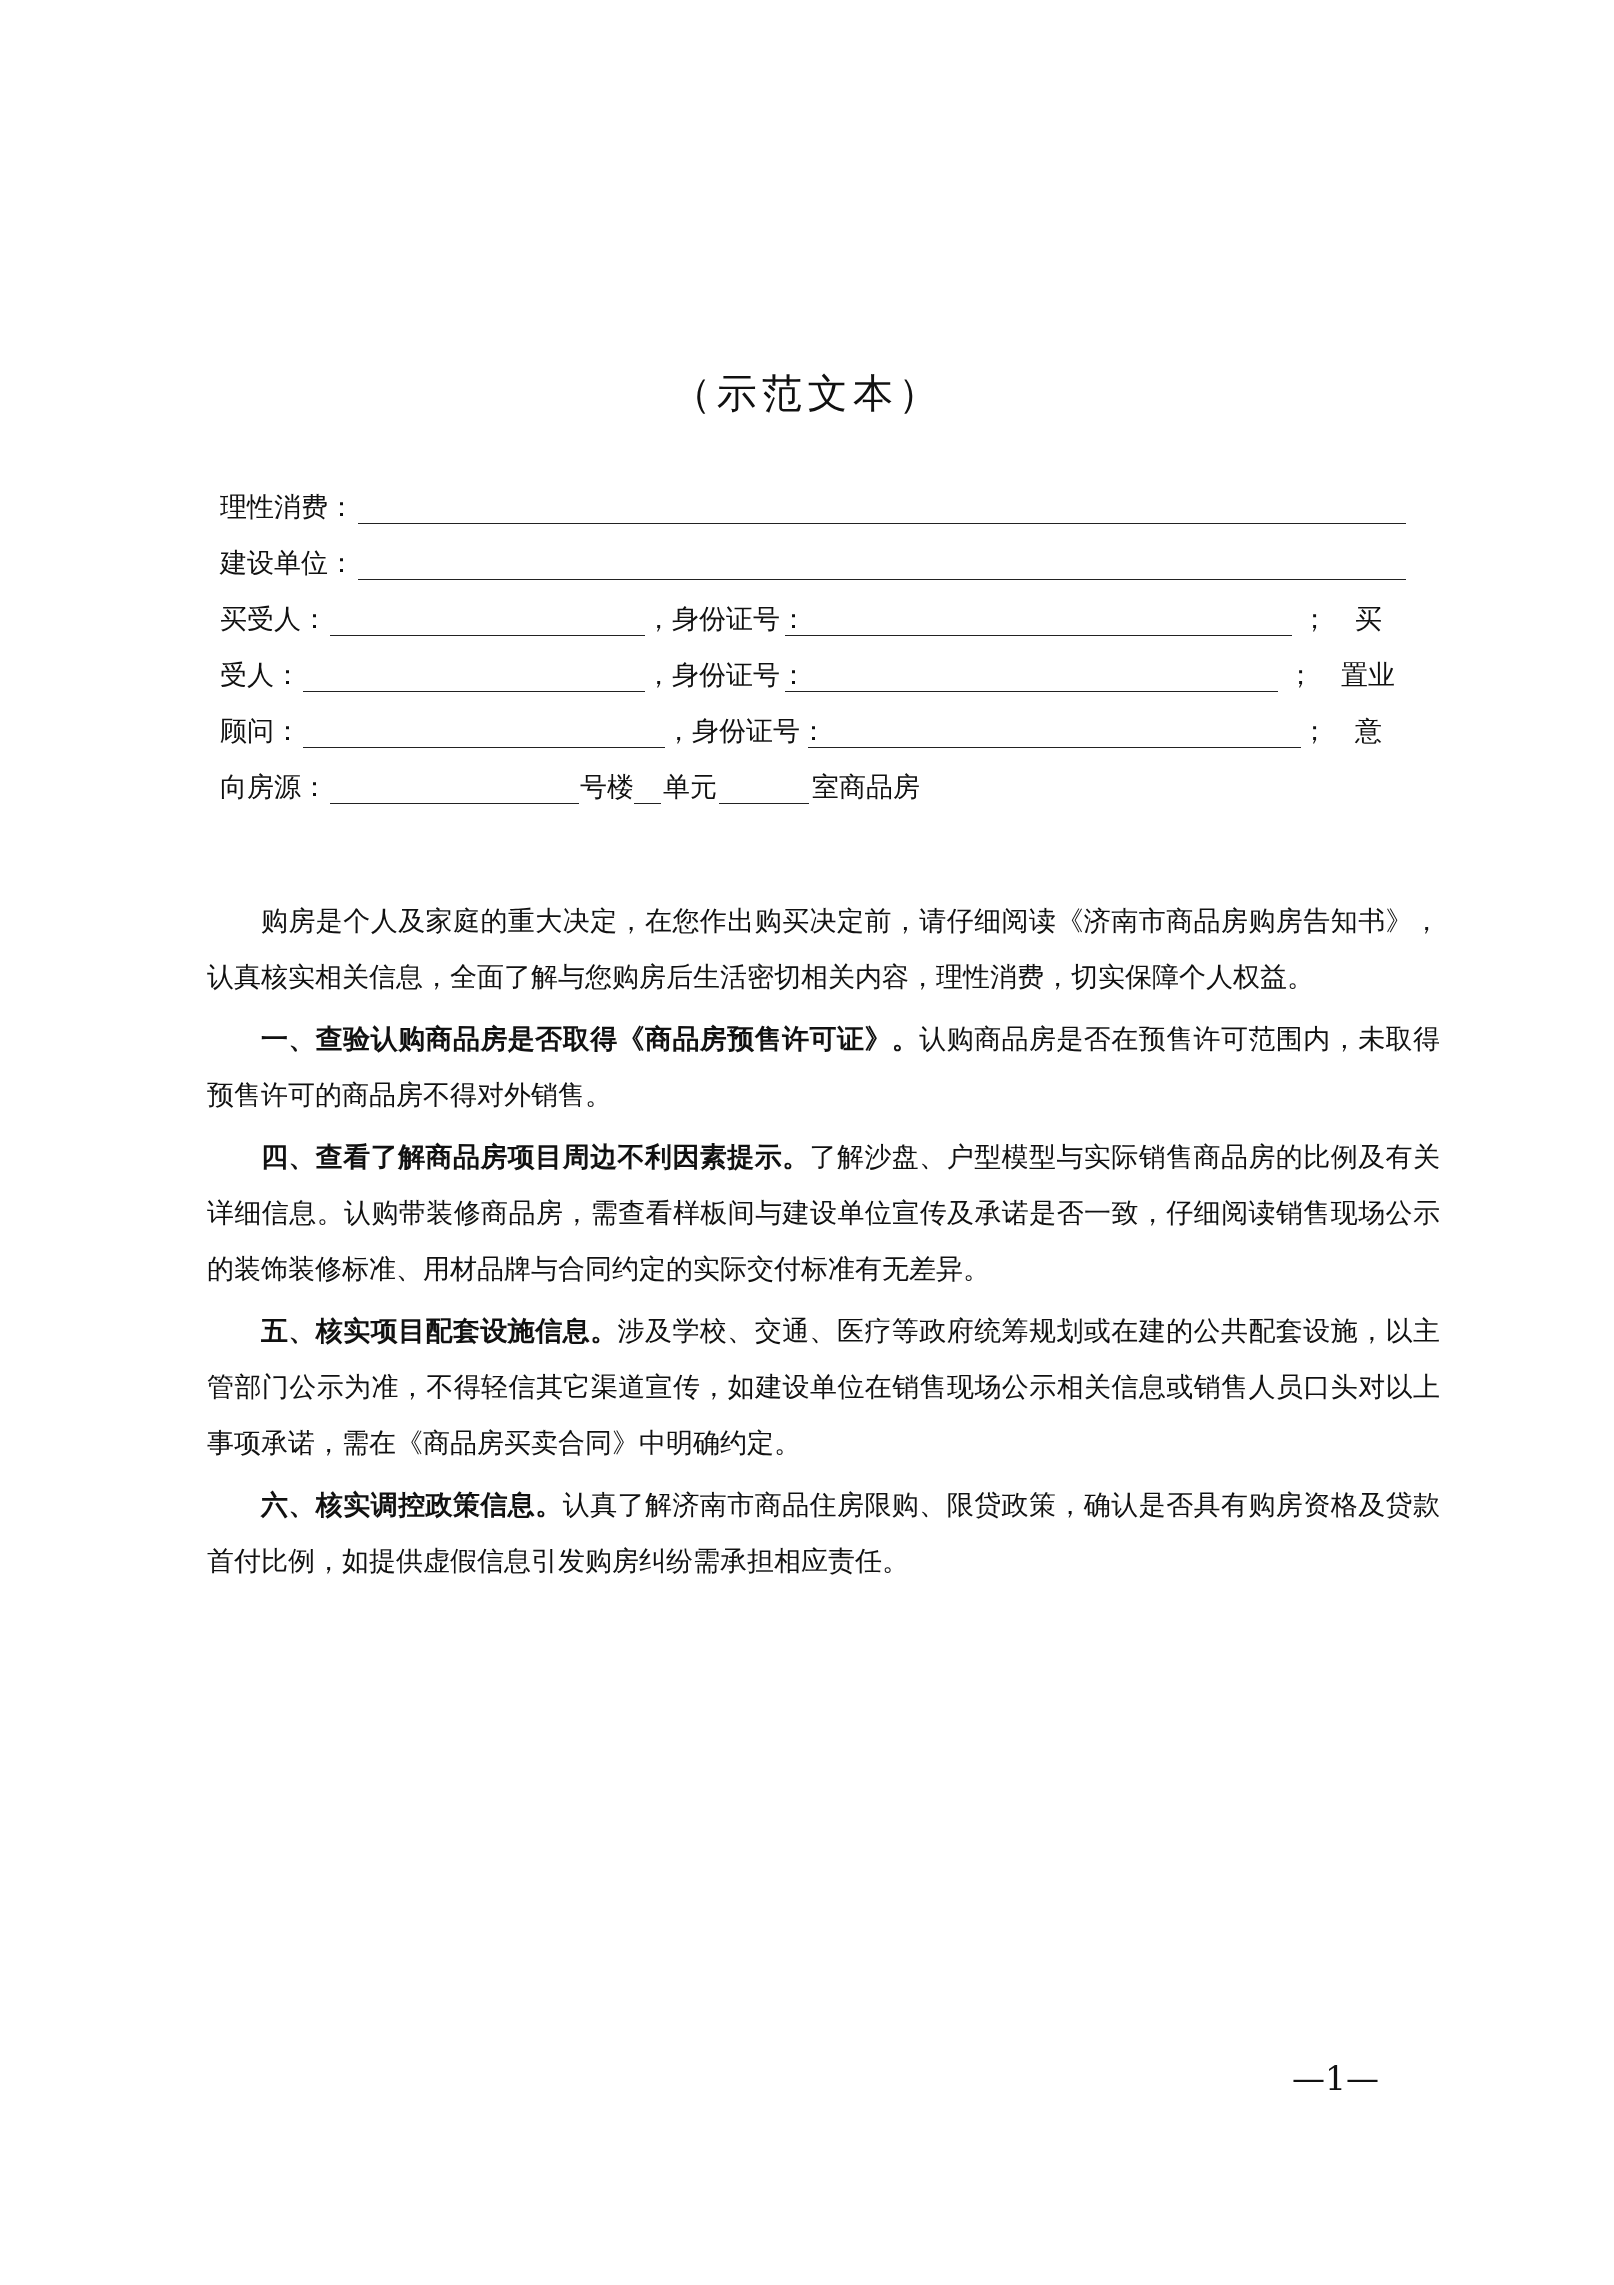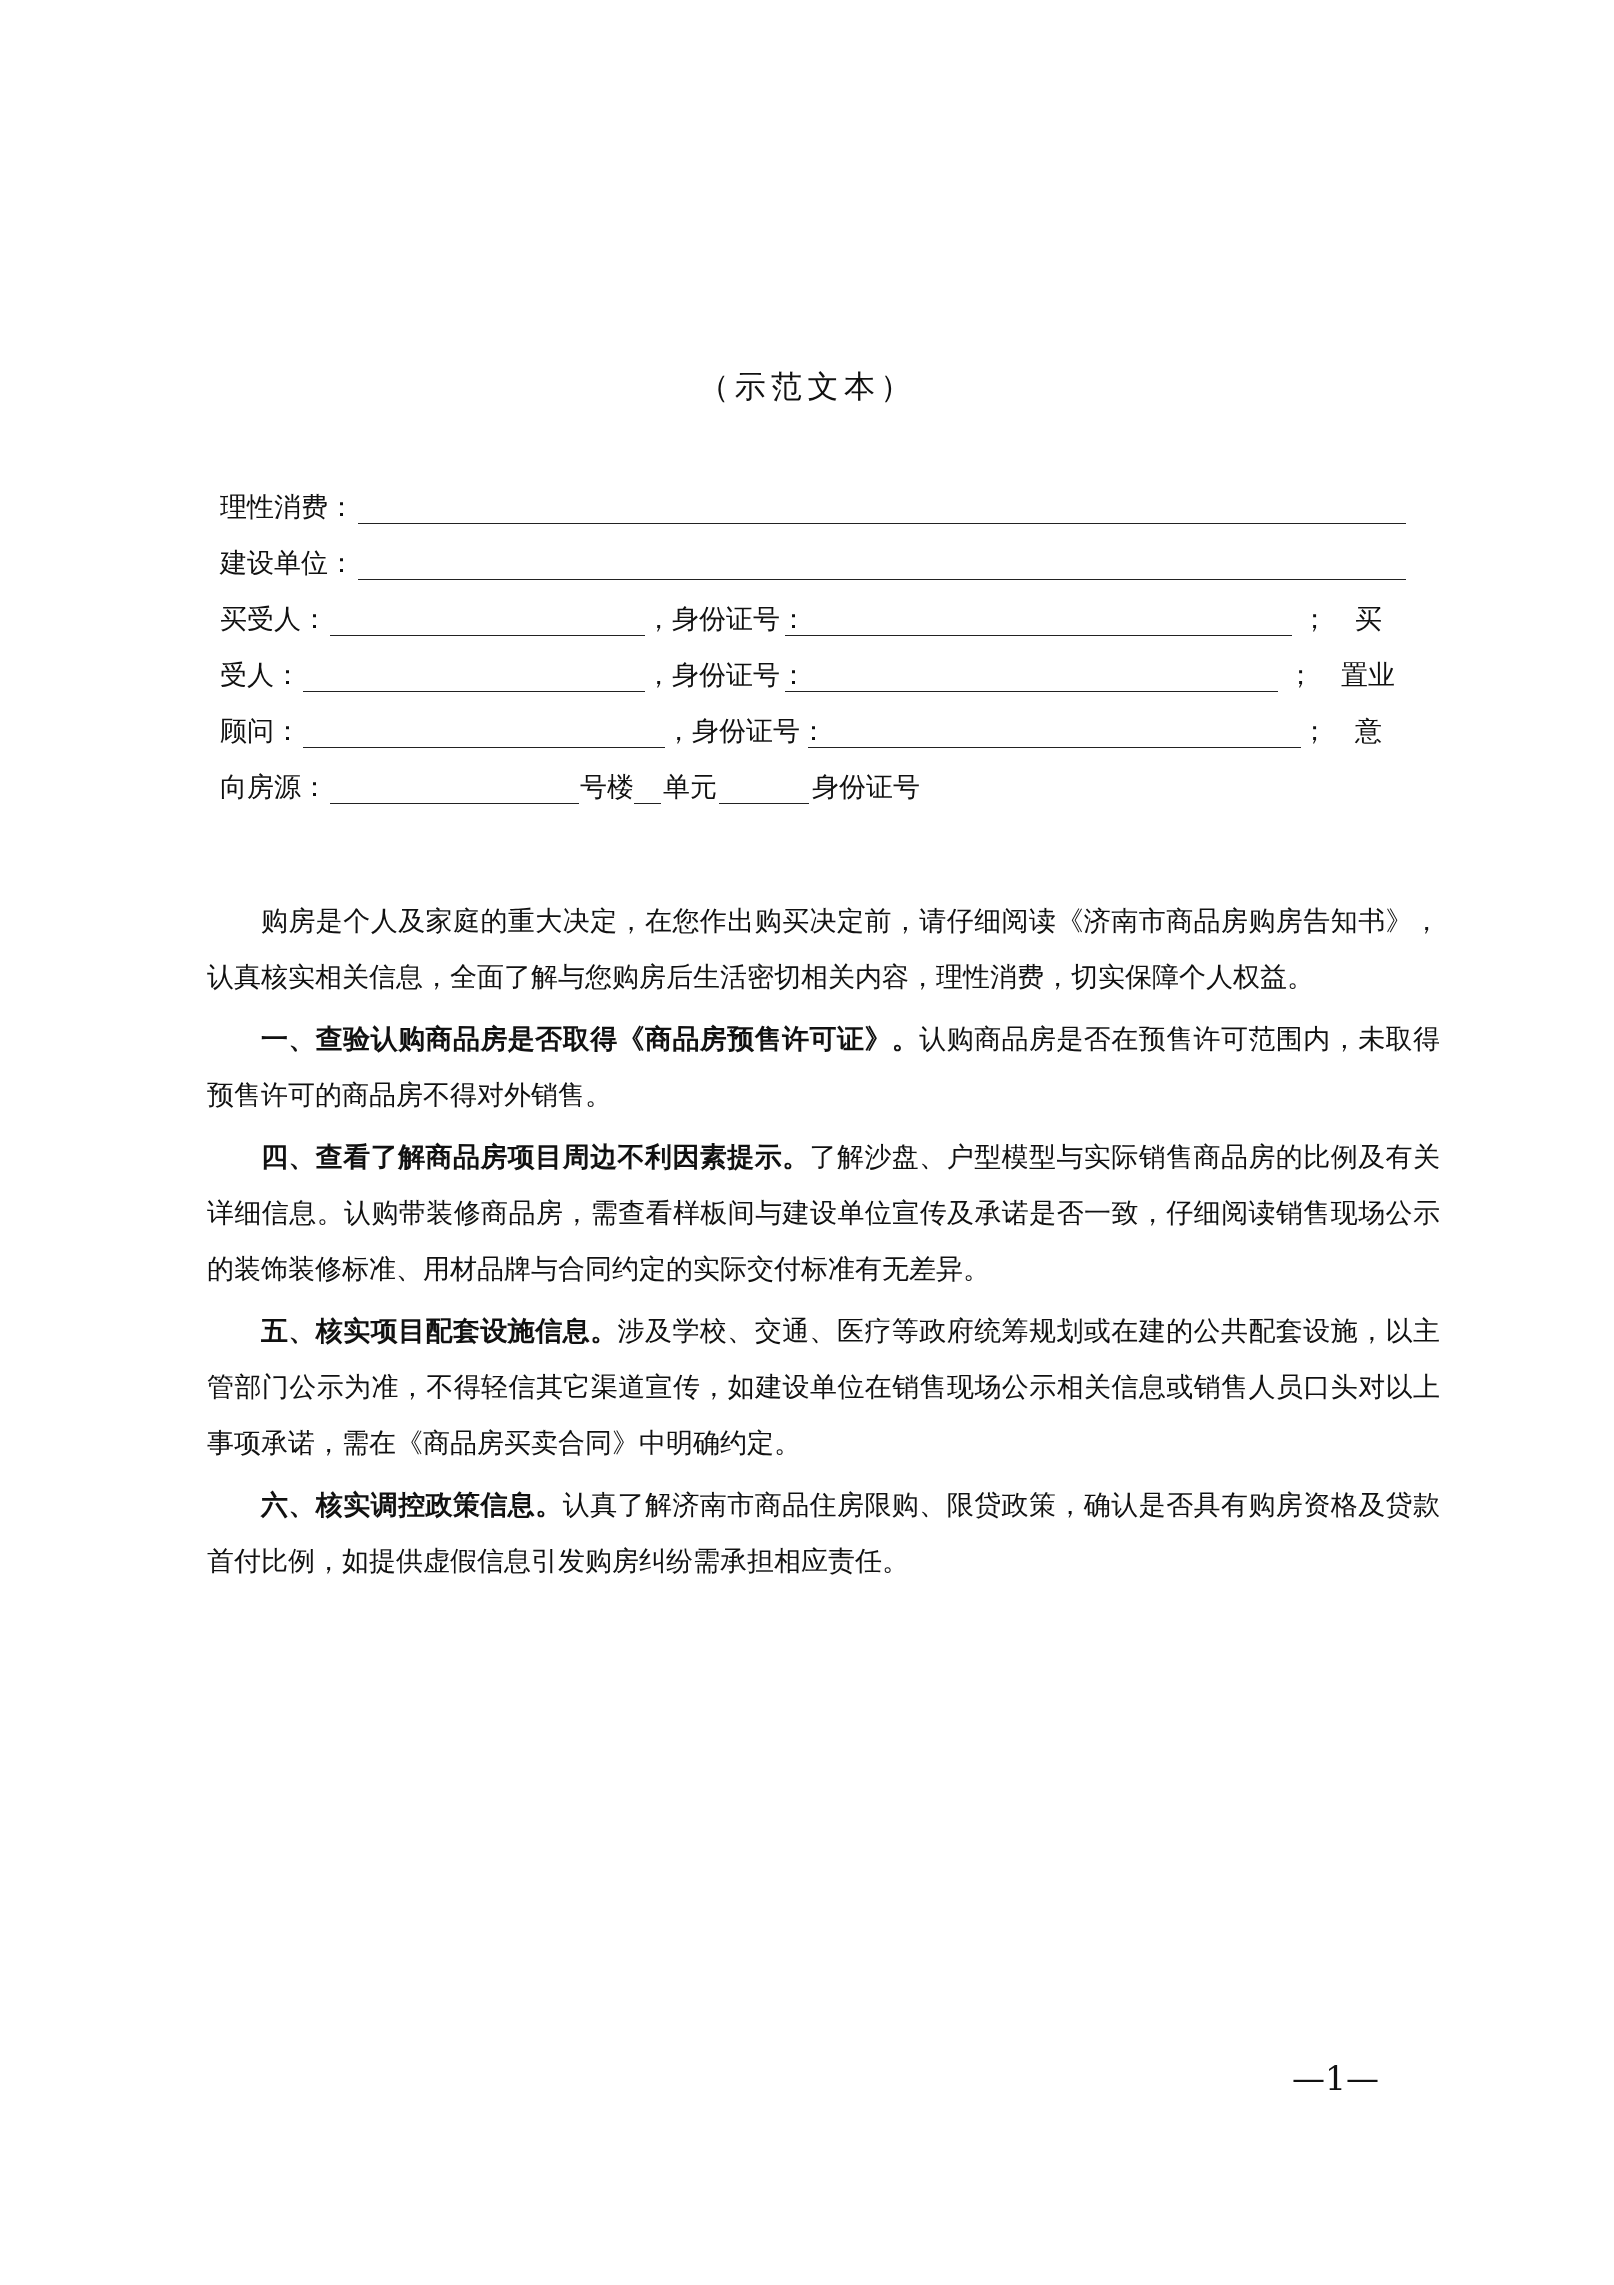--- a/index.html
+++ b/index.html
@@ -2,21 +2,21 @@
 <html style="font-size:14.5px"><head>
 <meta charset="utf-8">
 <style>
   html, body { margin: 0; padding: 0; background: #ffffff; }
   body { width: 1615px; height: 2285px; position: relative; overflow: hidden;
          font-family: "DejaVu Serif", "Liberation Serif", serif; color: #111111; }
   .page { position: absolute; left: 0; top: 0; width: 1615px; height: 2285px; }
   .title { position: absolute; left: 0; width: 1615px; top: 228px; text-align: center;
            font-size: 54px; font-weight: bold; letter-spacing: 1.8px; }
   .subtitle { position: absolute; left: 0; width: 1615px; top: 366px; text-align: center;
-              font-size: 31px; letter-spacing: 5.4px; }
+              font-size: 40px; letter-spacing: 5.4px; }
   .form { position: absolute; left: 220px; top: 487px; width: 1185px; font-size: 27px; }
   .form-row { position: absolute; left: 0; height: 40px; width: 1185px; white-space: nowrap; }
   .form-row span { position: absolute; top: 0; line-height: 40px; }
   .blank { position: absolute; top: 0; height: 36px; border-bottom: 1.8px solid #222; }
   .body { position: absolute; left: 201px; width: 1245px; font-size: 27px; line-height: 56px;
           text-align: justify; }
   .para { margin: 6px; text-indent: 54px; }
   .para b { font-weight: bold; }
   .page-num { position: absolute; left: 1292px; top: 2059px; font-size: 33px; }
 </style>
@@ -57,21 +57,21 @@
       <div class="blank" style="left:588px;width:493px"></div>
       <span style="left:1081px">；　意</span>
     </div>
     <div class="form-row" style="top:280px">
       <span style="left:0">向房源：</span>
       <div class="blank" style="left:110px;width:249px"></div>
       <span style="left:360px">号楼</span>
       <div class="blank" style="left:414px;width:27px"></div>
       <span style="left:443px">单元</span>
       <div class="blank" style="left:499px;width:90px"></div>
-      <span style="left:592px">身份证号</span>
+      <span style="left:592px">室商品房</span>
     </div>
   </div>
 
   <div class="body" style="top:887px">
     <p class="para">购房是个人及家庭的重大决定，在您作出购买决定前，请仔细阅读《济南市商品房购房告知书》，认真核实相关信息，全面了解与您购房后生活密切相关内容，理性消费，切实保障个人权益。</p>
     <p class="para"><b>一、查验认购商品房是否取得《商品房预售许可证》。</b><span>认购商品房是否在预售许可范围内，未取得预售许可的商品房不得对外销售。</span></p>
     <p class="para"><b>四、查看了解商品房项目周边不利因素提示。</b><span>了解沙盘、户型模型与实际销售商品房的比例及有关详细信息。认购带装修商品房，需查看样板间与建设单位宣传及承诺是否一致，仔细阅读销售现场公示的装饰装修标准、用材品牌与合同约定的实际交付标准有无差异。</span></p>
     <p class="para"><b>五、核实项目配套设施信息。</b><span>涉及学校、交通、医疗等政府统筹规划或在建的公共配套设施，以主管部门公示为准，不得轻信其它渠道宣传，如建设单位在销售现场公示相关信息或销售人员口头对以上事项承诺，需在《商品房买卖合同》中明确约定。</span></p>
     <p class="para"><b>六、核实调控政策信息。</b><span>认真了解济南市商品住房限购、限贷政策，确认是否具有购房资格及贷款首付比例，如提供虚假信息引发购房纠纷需承担相应责任。</span></p>
   </div>

